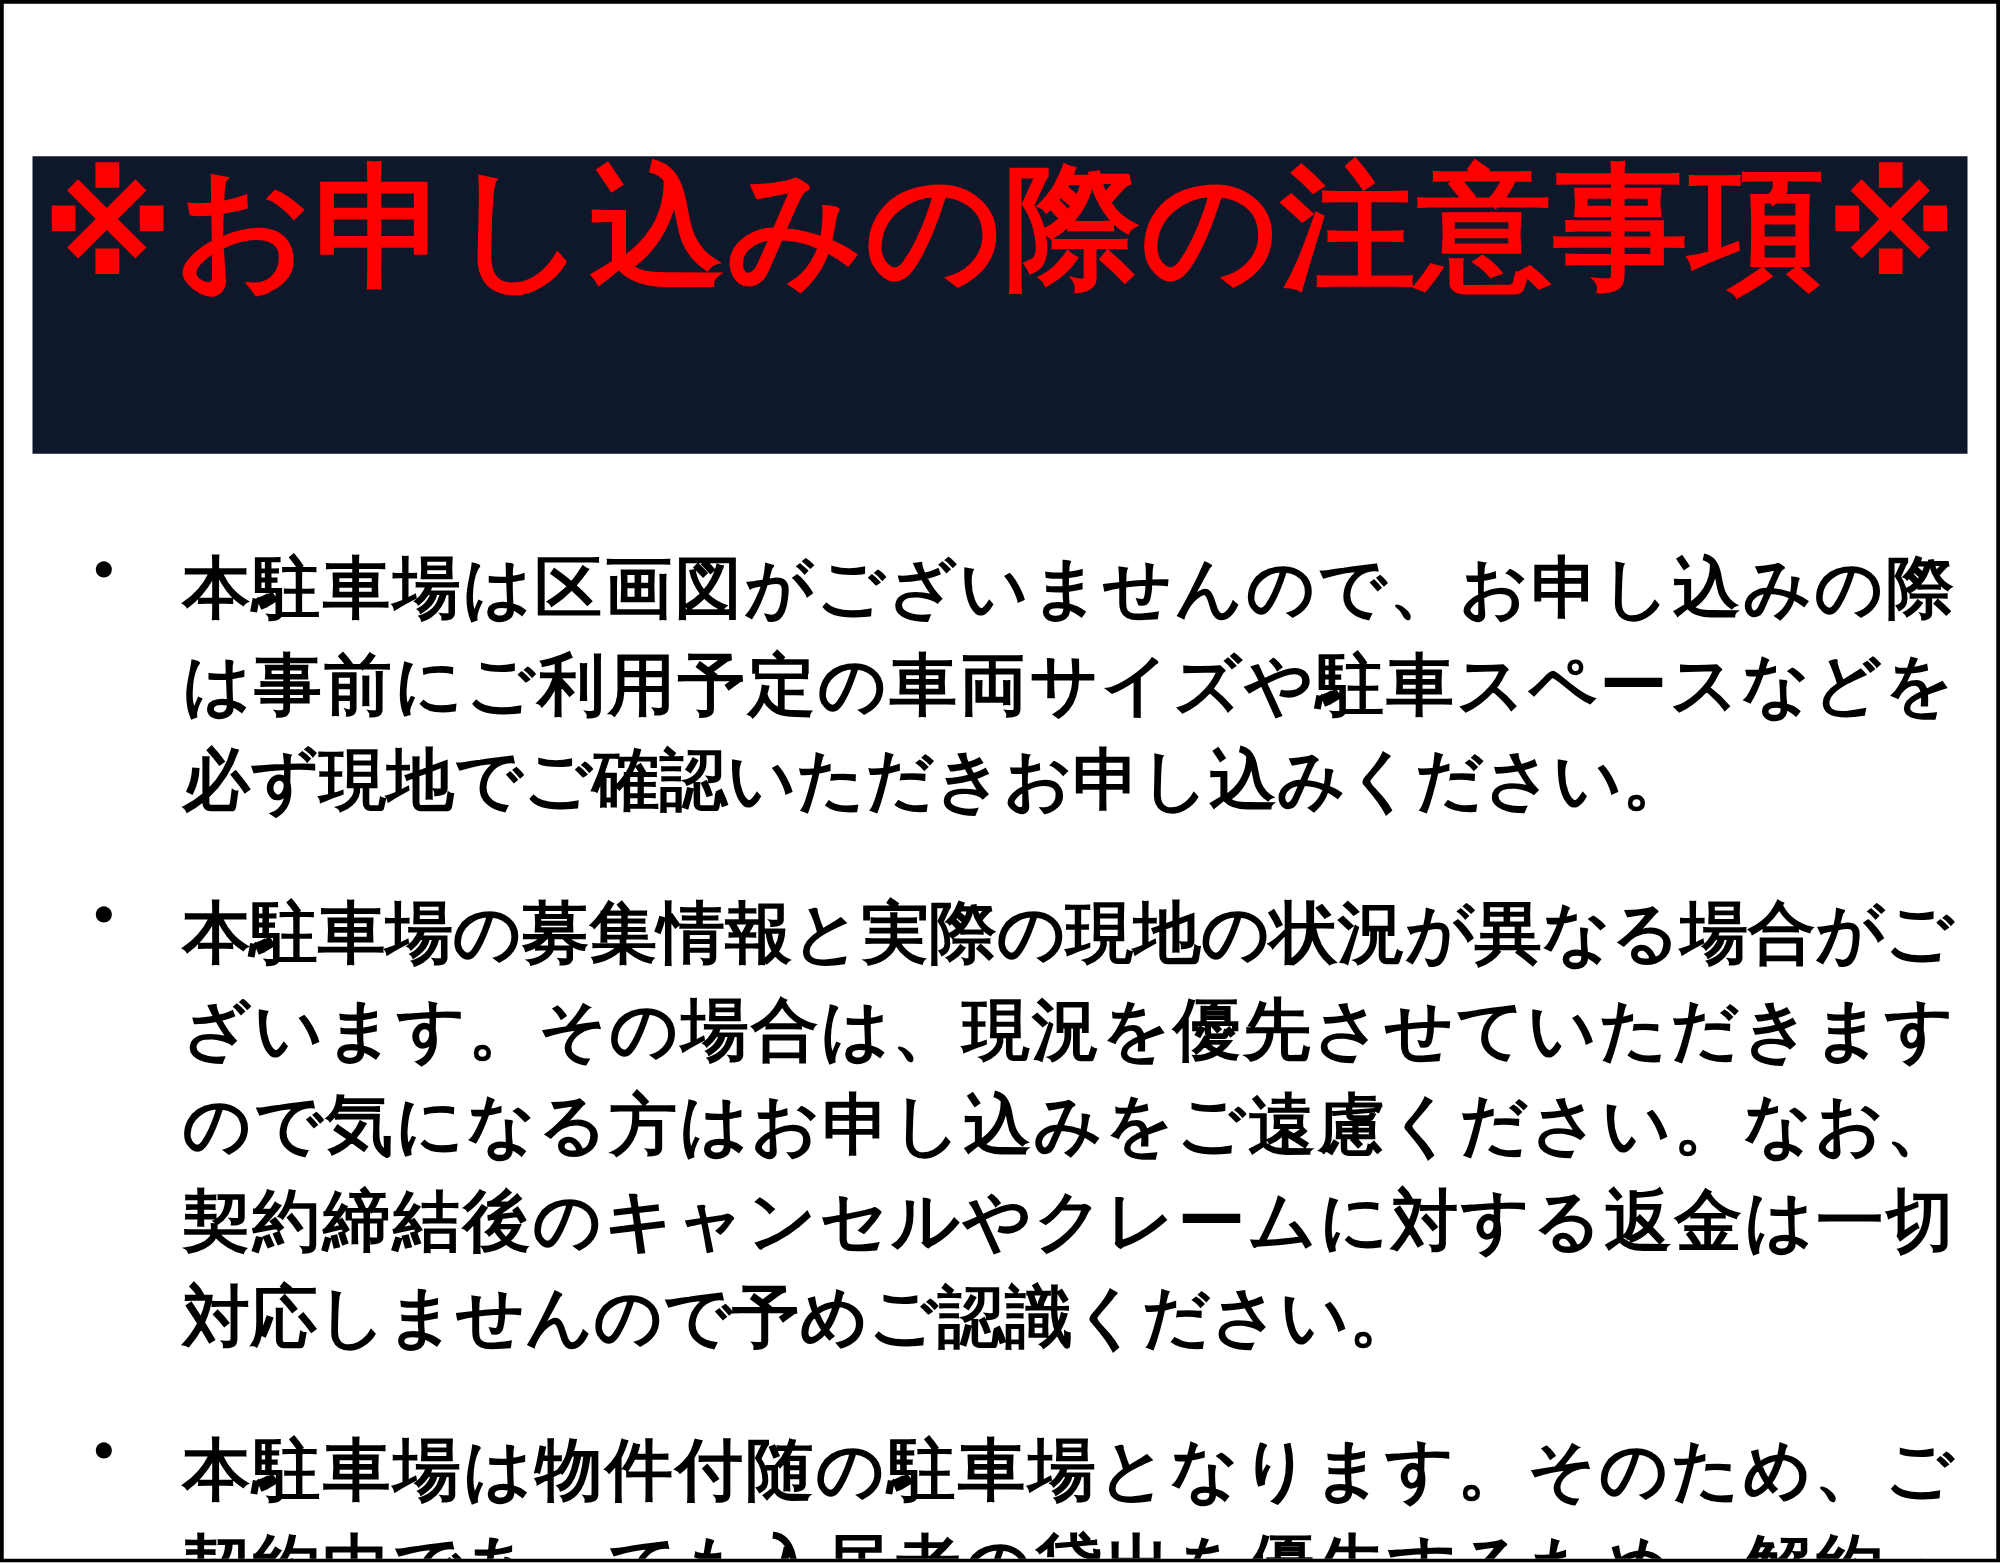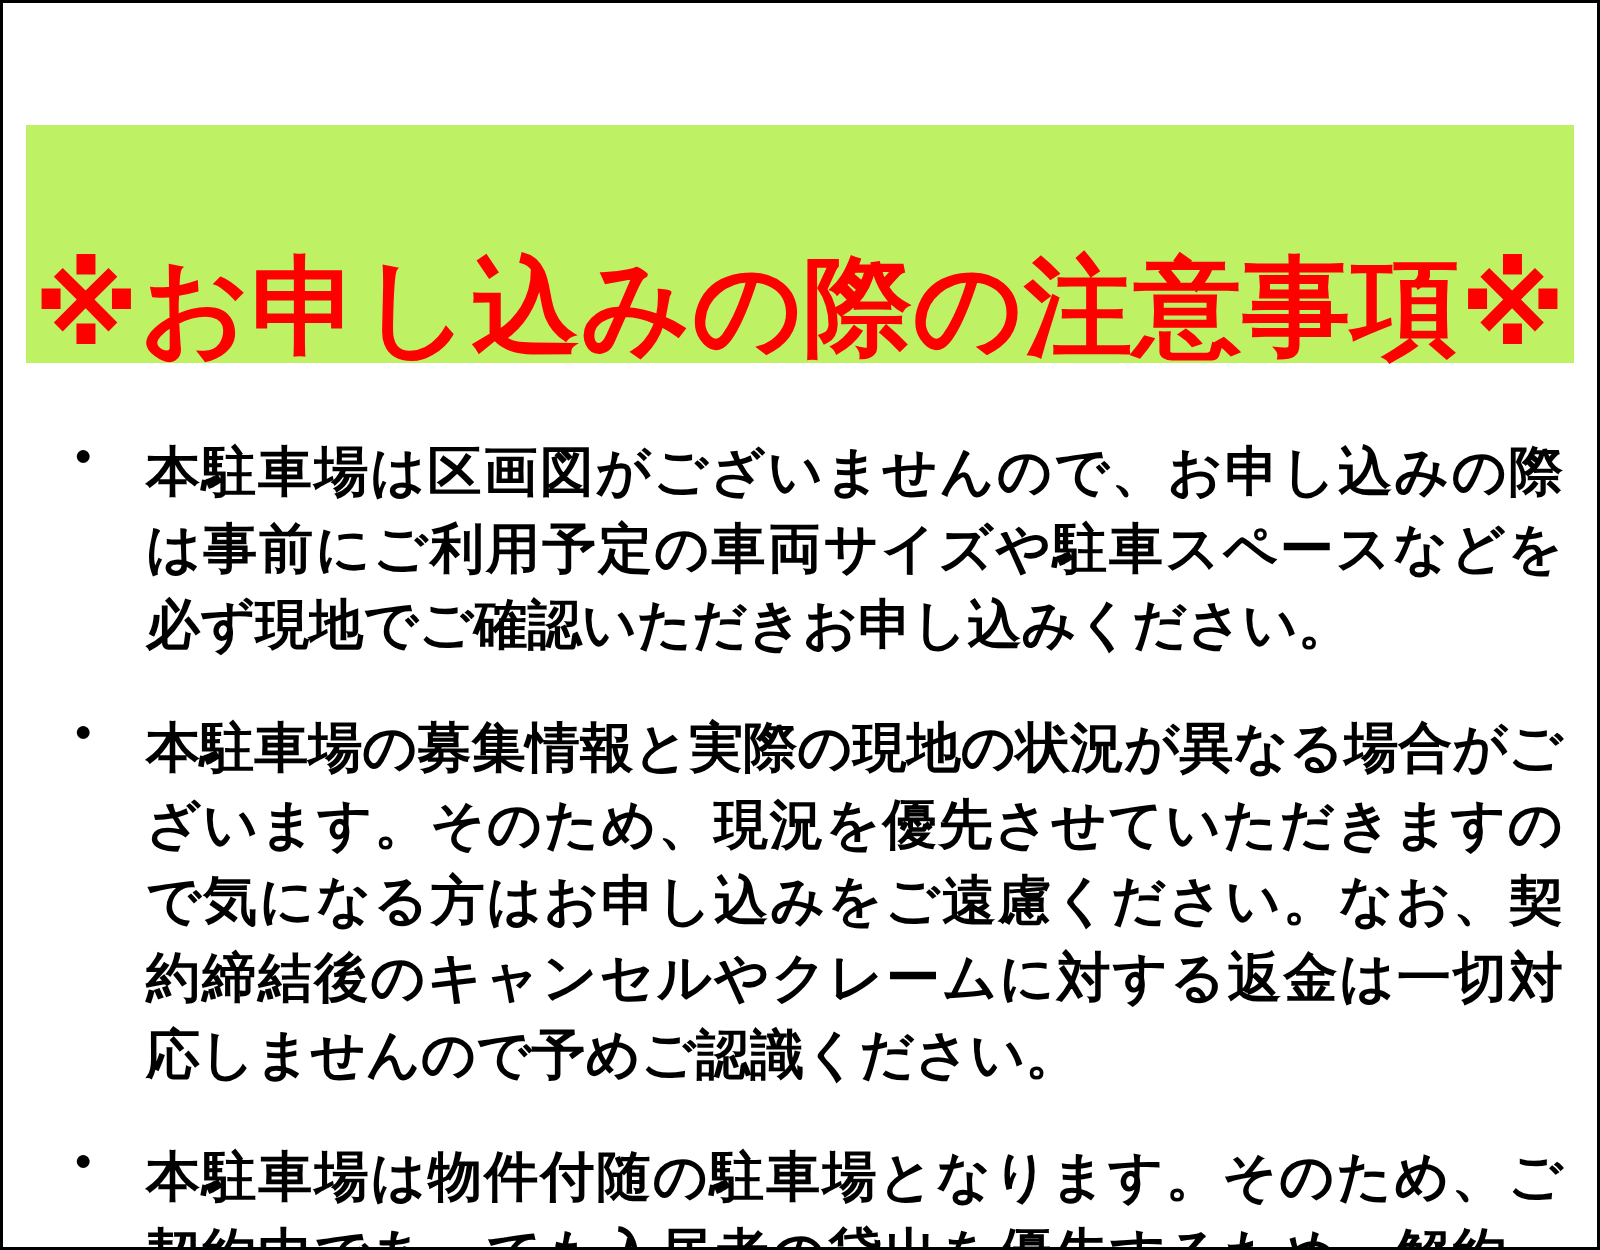--- a/index.html
+++ b/index.html
@@ -18,23 +18,23 @@
     background: #ffffff;
     border: 3px solid #000000;
     overflow: hidden;
   }
   .title-banner {
     position: absolute;
     left: 23px;
     top: 122px;
     width: 1548px;
     height: 238px;
-    background: #bef264;
+    background: #0f172a;
     display: flex;
-    align-items: flex-end;
+    align-items: flex-start;
     justify-content: center;
   }
   .title-text {
     color: #ff0000;
     font-size: 108px;
     font-weight: bold;
     letter-spacing: 1px;
     line-height: 1.05;
     white-space: nowrap;
     text-align: center;
@@ -84,21 +84,21 @@
 
   <div class="notes">
 
     <div class="note-item">
       <span class="bullet">●</span>
       <span class="note-text">本駐車場は区画図がございませんので、お申し込みの際は事前にご利用予定の車両サイズや駐車スペースなどを必ず現地でご確認いただきお申し込みください。</span>
     </div>
 
     <div class="note-item">
       <span class="bullet">●</span>
-      <span class="note-text">本駐車場の募集情報と実際の現地の状況が異なる場合がございます。そのため、現況を優先させていただきますので気になる方はお申し込みをご遠慮ください。なお、契約締結後のキャンセルやクレームに対する返金は一切対応しませんので予めご認識ください。</span>
+      <span class="note-text">本駐車場の募集情報と実際の現地の状況が異なる場合がございます。その場合は、現況を優先させていただきますので気になる方はお申し込みをご遠慮ください。なお、契約締結後のキャンセルやクレームに対する返金は一切対応しませんので予めご認識ください。</span>
     </div>
 
     <div class="note-item">
       <span class="bullet">●</span>
       <span class="note-text">本駐車場は物件付随の駐車場となります。そのため、ご契約中であっても入居者の貸出を優先するため、解約・退去いただく場合がございます。予めご認識いただいたうえでお申し込みください。</span>
     </div>
 
   </div>
 
 </div>

